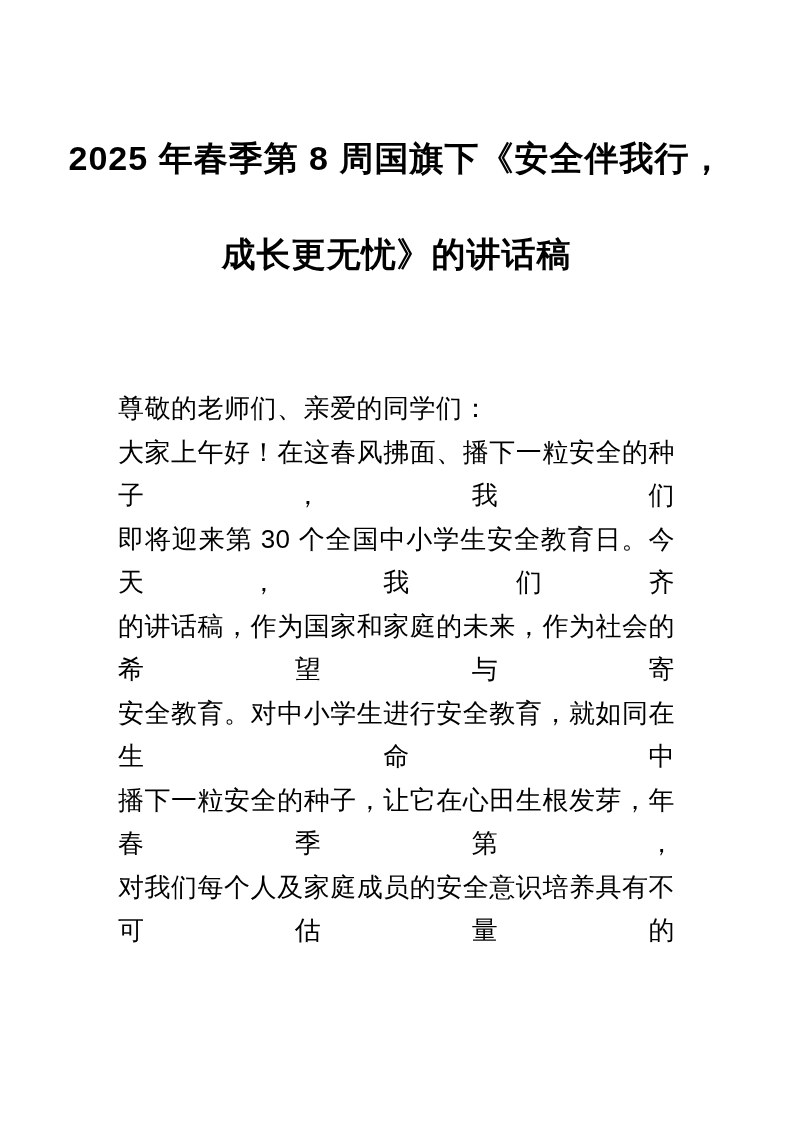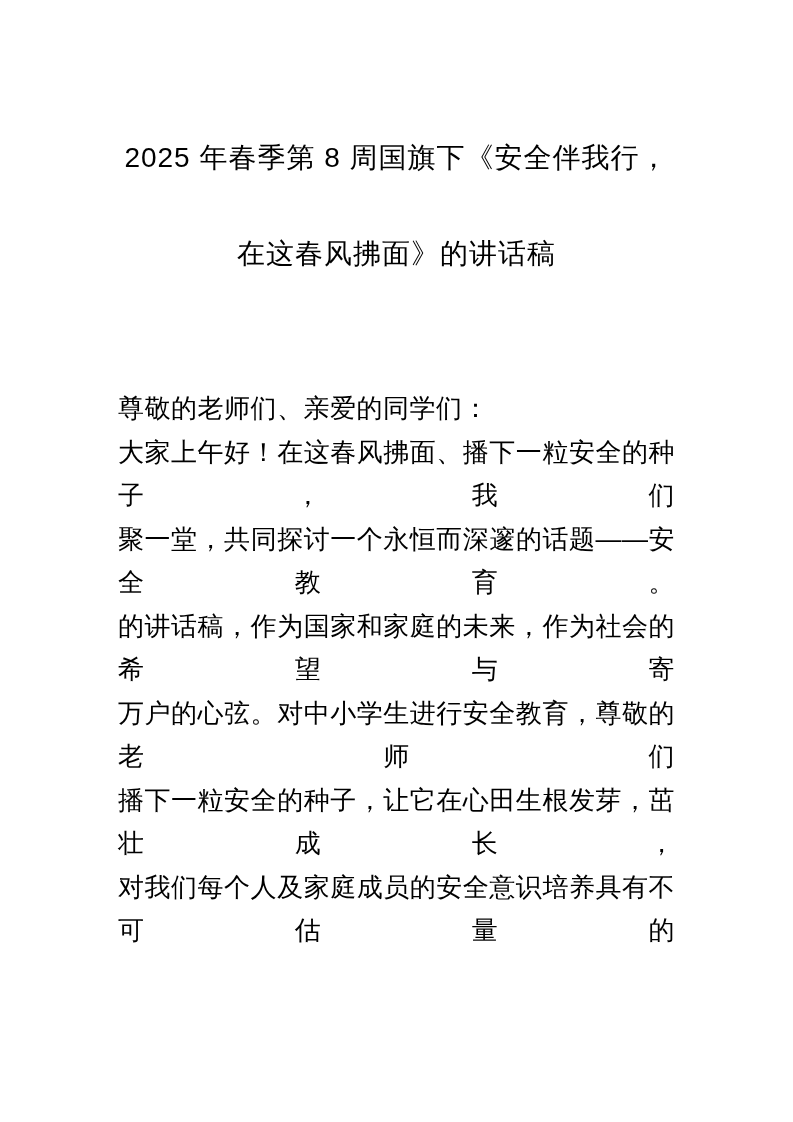--- a/index.html
+++ b/index.html
@@ -13,22 +13,22 @@
     height: 1122px;
     background: #ffffff;
     color: #000000;
     font-family: "Liberation Sans", sans-serif;
     overflow: hidden;
     box-sizing: border-box;
   }
   .title-block {
     margin: 110px 60px 0 60px;
     text-align: center;
-    font-size: 28px;
-    font-weight: normal;
+    font-size: 34px;
+    font-weight: bold;
     line-height: 96px;
     letter-spacing: 1px;
   }
   .title-line {
     white-space: nowrap;
   }
   .document-body {
     margin: 85px 118px 0 118px;
     font-size: 26px;
     line-height: 43.5px;
@@ -47,30 +47,30 @@
     text-align-last: left;
   }
 </style>
 </head>
 <body>
 
 <div class="page">
 
   <div class="title-block">
     <div class="title-line">2025 年春季第 8 周国旗下《安全伴我行，</div>
-    <div class="title-line">在这春风拂面》的讲话稿</div>
+    <div class="title-line">成长更无忧》的讲话稿</div>
   </div>
 
   <div class="document-body">
       <div class="paragraph">
         <div class="body-line last">尊敬的老师们、亲爱的同学们：</div>
       </div>
       <div class="paragraph">
         <div class="body-line">大家上午好！在这春风拂面、播下一粒安全的种子，我们</div>
-        <div class="body-line">聚一堂，共同探讨一个永恒而深邃的话题——安全教育。</div>
+        <div class="body-line">即将迎来第 30 个全国中小学生安全教育日。今天，我们齐</div>
         <div class="body-line">的讲话稿，作为国家和家庭的未来，作为社会的希望与寄</div>
-        <div class="body-line">万户的心弦。对中小学生进行安全教育，尊敬的老师们</div>
-        <div class="body-line">播下一粒安全的种子，让它在心田生根发芽，茁壮成长，</div>
+        <div class="body-line">安全教育。对中小学生进行安全教育，就如同在生命中</div>
+        <div class="body-line">播下一粒安全的种子，让它在心田生根发芽，年春季第，</div>
         <div class="body-line">对我们每个人及家庭成员的安全意识培养具有不可估量的</div>
       </div>
     </div>
 
 </div>
 
 </body></html>

